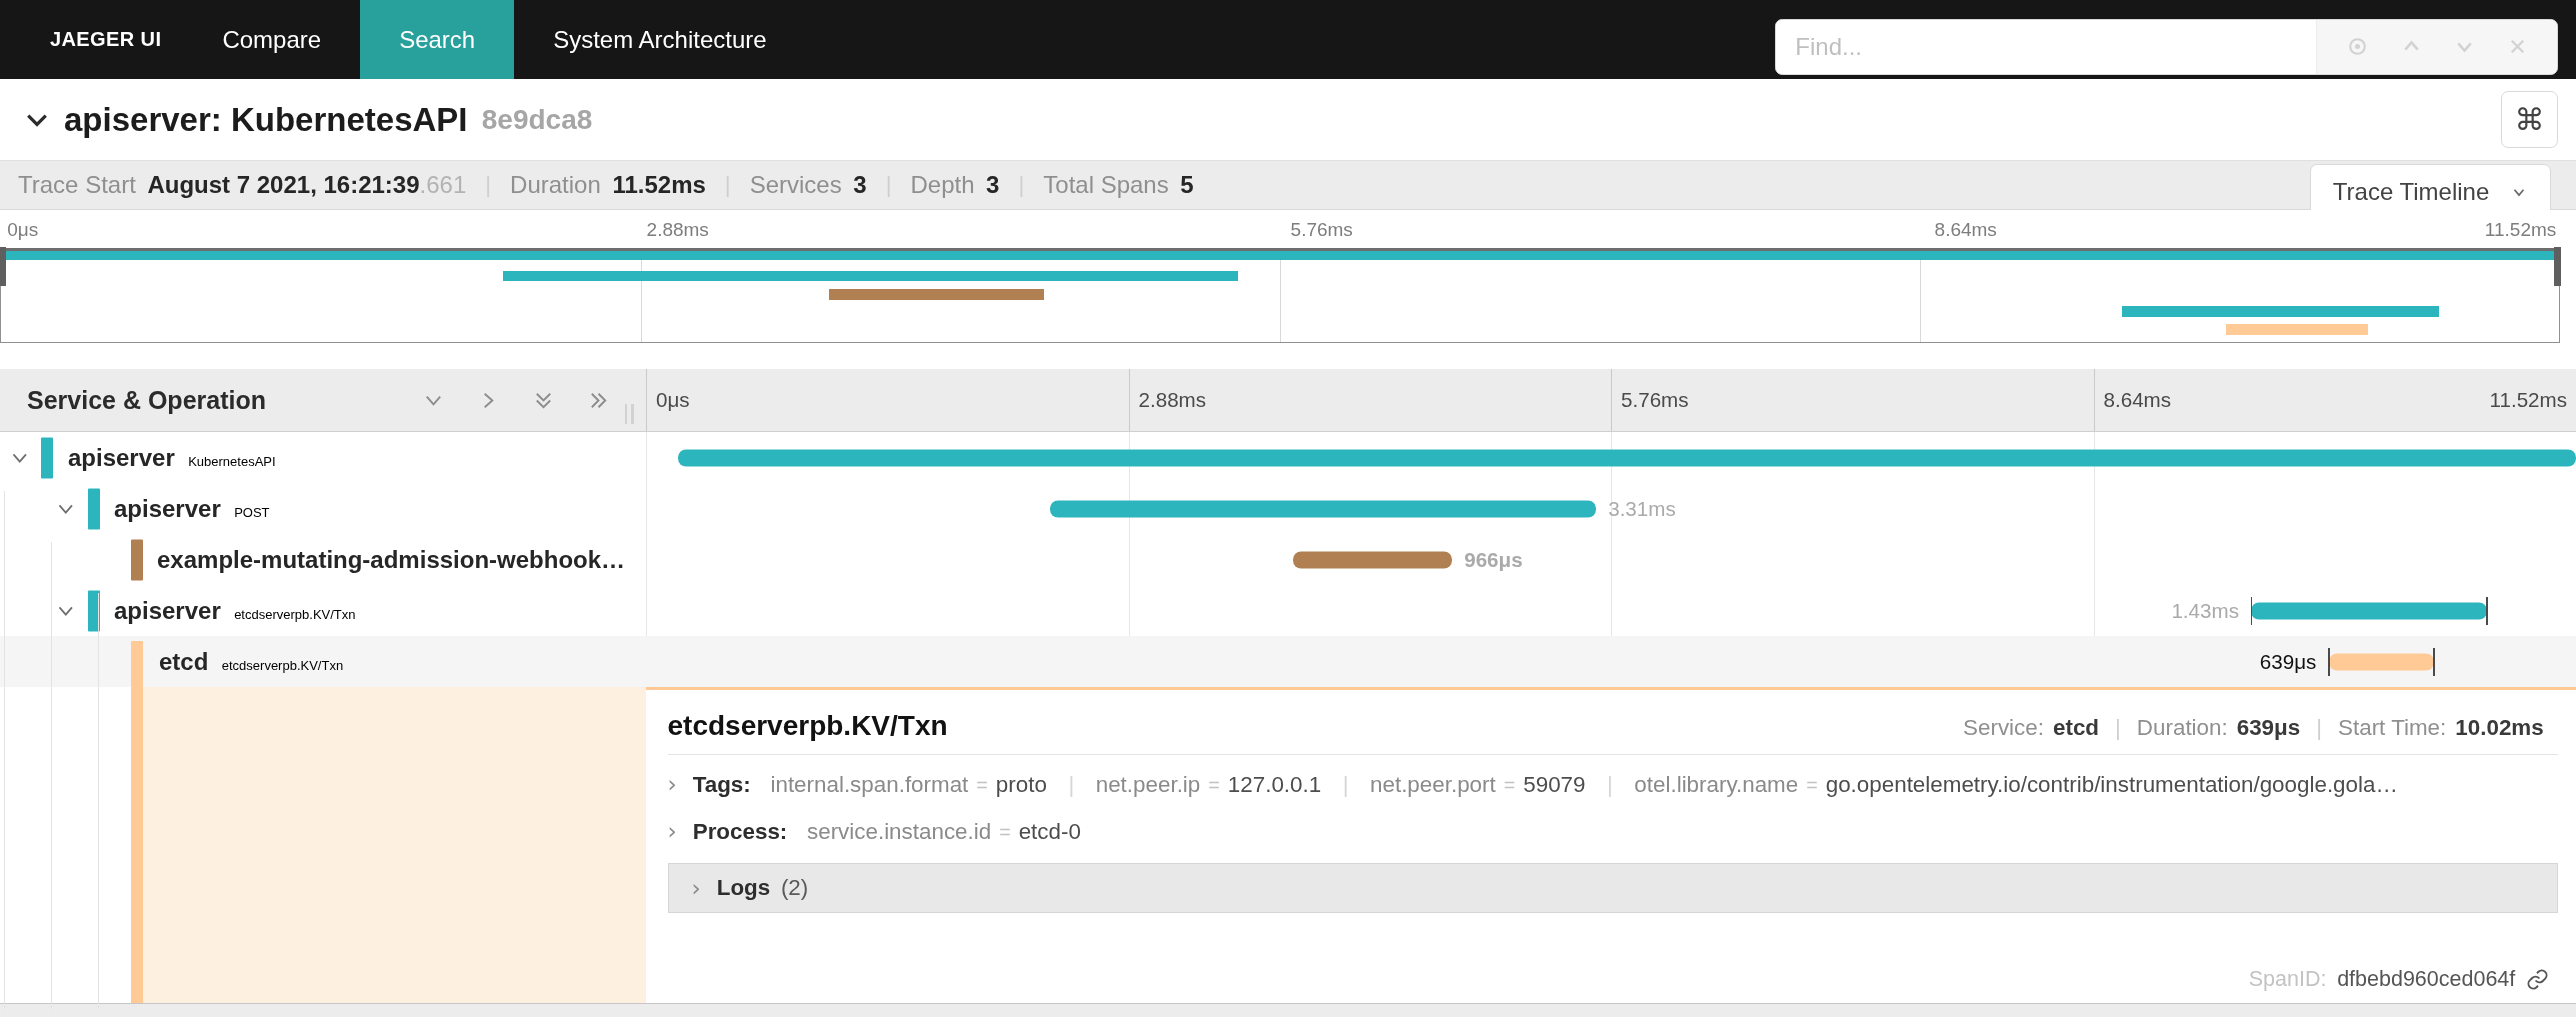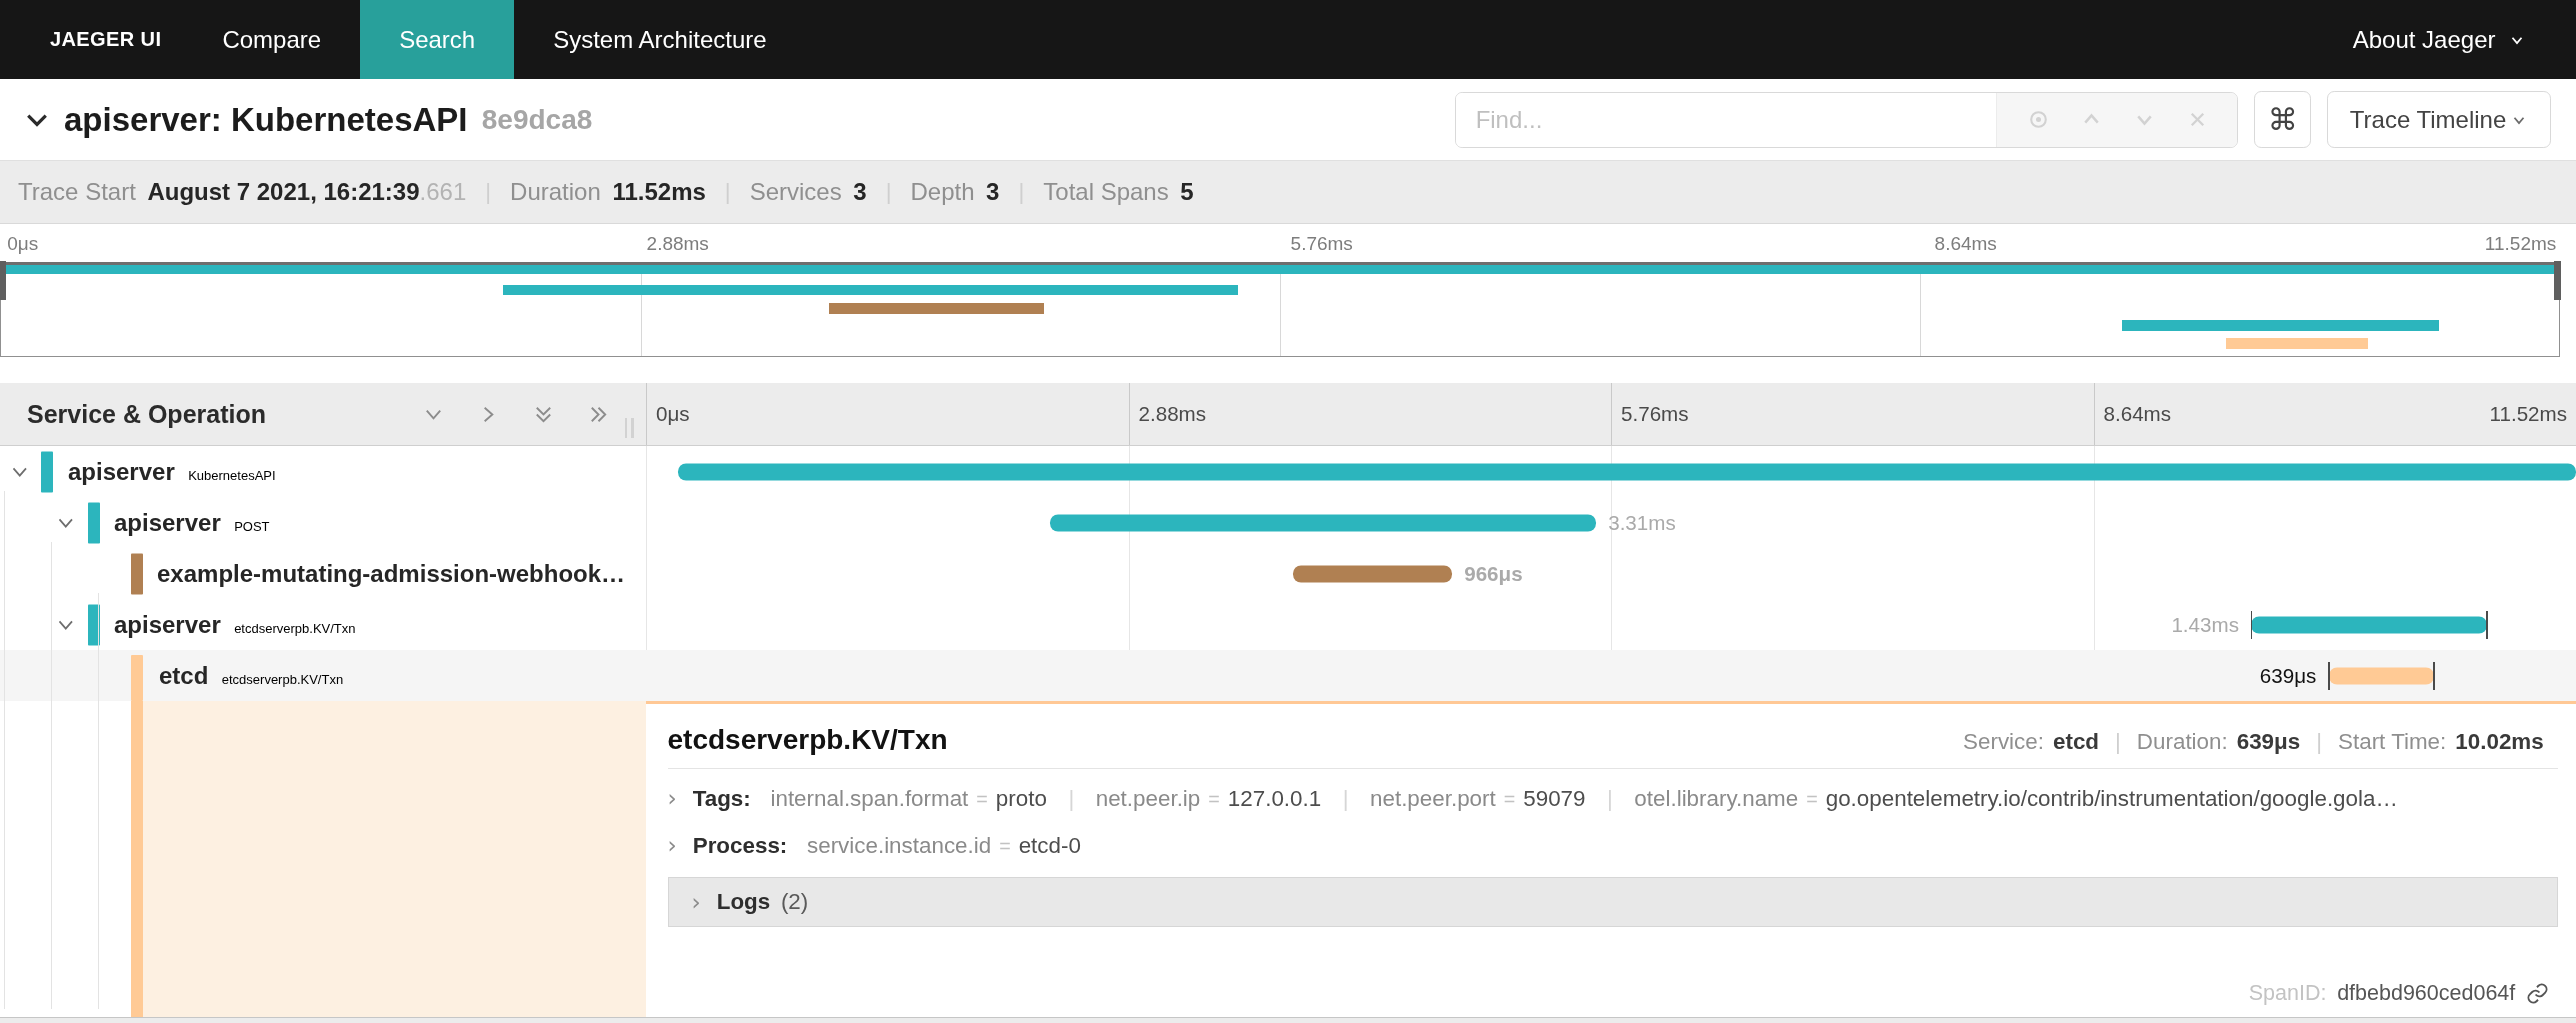--- a/index.html
+++ b/index.html
@@ -18,33 +18,33 @@
       font-family:inherit;}
   .trace-lookup input::placeholder{color:#8c8c8c;}
   .about{display:flex;align-items:center;gap:12.5px;font-size:24px;margin-right:50px;cursor:pointer;}
   .icon{display:inline-flex;align-items:center;justify-content:center;}
 
   
   .trace-header{height:81px;display:flex;align-items:center;background:#fff;padding:0 18px 0 21.5px;}
   .th-chevron{color:#2b2b2b;margin-right:12.5px;cursor:pointer;}
   .th-title{font-size:33px;font-weight:700;color:#1c1c1c;white-space:nowrap;}
   .th-id{font-size:28px;font-weight:600;color:#a6a6a6;margin-left:14.3px;}
-  .th-controls{margin-left:auto;display:flex;align-items:center;gap:16px;}
+  .th-controls{margin-left:auto;display:flex;align-items:flex-end;gap:16px;flex-direction:column;}
   .find-wrap{display:flex;height:54px;border:0.9px solid #d9d9d9;border-radius:7.2px;overflow:hidden;background:#fff;}
   .find-input{width:501px;border:none;outline:none;padding:0 19.7px;font-size:24px;color:#555;font-family:inherit;}
   .find-input::placeholder{color:#bfbfbf;}
   .find-extras{width:240px;background:#f6f6f6;border-left:0.9px solid #ececec;display:flex;align-items:center;
       justify-content:space-evenly;color:#d2d2d2;}
   .cmd-btn{width:55px;height:55px;border:0.9px solid #d9d9d9;border-radius:7.2px;background:#fff;display:flex;
       align-items:center;justify-content:center;font-size:30px;color:#434343;cursor:pointer;}
   .view-select{height:55px;border:0.9px solid #d9d9d9;border-radius:7.2px;background:#fff;display:flex;align-items:center;
-      gap:4px;padding:0 21.5px;font-size:24px;color:#434343;cursor:pointer;margin-right:7.2px;}
-
-  
-  .info-bar{height:64px;background:#ececec;border-top:0.9px solid #e0e0e0;border-bottom:0.9px solid #d9d9d9;
+      gap:21px;padding:0 21.5px;font-size:24px;color:#434343;cursor:pointer;margin-right:7.2px;}
+
+  
+  .info-bar{height:50px;background:#ececec;border-top:0.9px solid #e0e0e0;border-bottom:0.9px solid #d9d9d9;
       display:flex;align-items:center;padding:0 18px;font-size:24px;color:#8f8f8f;box-sizing:border-box;}
   .ib-item{display:flex;align-items:baseline;gap:11.6px;white-space:nowrap;}
   .ib-sep{color:#cfcfcf;margin:0 19px;font-size:22.4px;}
   .ib-val{color:#262626;font-weight:700;}
   .ib-val-dim{color:#b3b3b3;font-weight:400;}
 
   
   .minimap{position:relative;height:132px;background:#fff;}
   .mm-axis{position:relative;height:38px;font-size:19px;color:#7d7d7d;}
   .mm-axis span{position:absolute;top:9px;}

